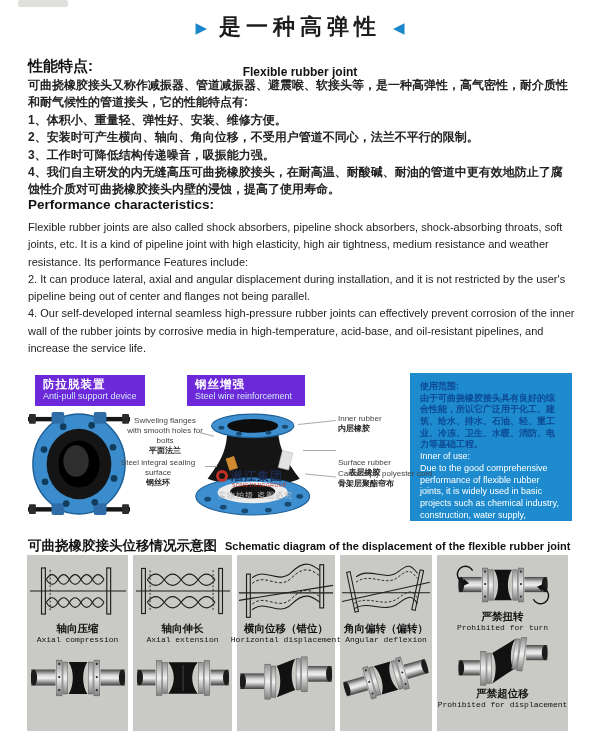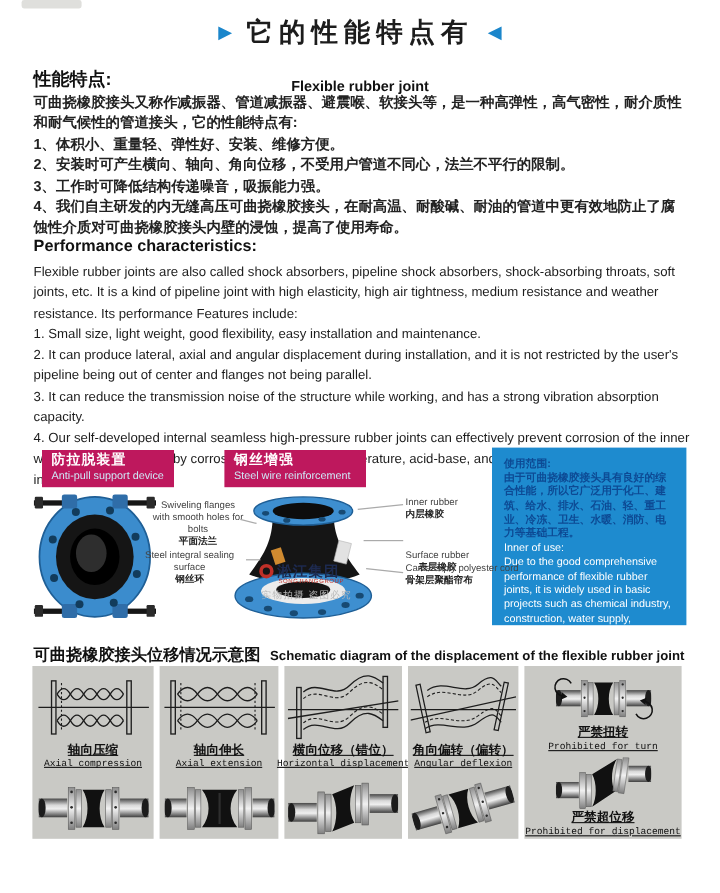--- a/index.html
+++ b/index.html
@@ -16,43 +16,43 @@
   .h-cn{position:absolute;top:57px;left:28px;font-size:15px;font-weight:700;color:#111;}
   .cn-block{position:absolute;top:77px;left:28px;width:546px;font-size:12px;font-weight:600;
             line-height:17.4px;color:#222;}
   .cn-block div{margin:0;}
   
   .h-en{position:absolute;top:197px;left:28px;font-size:13.5px;font-weight:700;color:#111;}
   .en-block{position:absolute;top:219px;left:28px;width:547px;font-size:11px;font-weight:400;
             line-height:17.3px;color:#1d1d1d;}
   
   .product{position:absolute;top:370px;left:0;width:600px;height:160px;}
-  .bluetag{position:absolute;background:#be185d;color:#fff;padding:3px 8px 4px 8px;}
+  .bluetag{position:absolute;background:#6d28d9;color:#fff;padding:3px 8px 4px 8px;}
   .bluetag .t1{font-size:11.5px;font-weight:700;letter-spacing:1px;line-height:1.15;}
   .bluetag .t2{font-size:9px;font-weight:400;color:#cfe9f8;line-height:1.2;}
   .usebox{position:absolute;left:410px;top:3px;width:162px;height:148px;background:#1e8bcf;
           padding:8px 10px;box-sizing:border-box;font-size:9px;line-height:1.3;}
   .usebox .cnh,.usebox .cnb{color:#0d4a94;font-weight:700;}
   .usebox .enh,.usebox .enb{color:#ffffff;}
   .ann{position:absolute;font-size:8px;color:#444;line-height:1.25;}
   .ann .cn{font-weight:700;color:#222;font-size:8px;}
   .lead{position:absolute;height:1px;background:#aaa;}
   .watermark{position:absolute;left:216px;top:100px;width:90px;text-align:left;}
   .wm-row{display:flex;align-items:center;gap:3px;}
   .wm-icon{width:12px;height:12px;border:3px solid #c03028;border-radius:50%;box-sizing:border-box;}
   .wm-cn{font-size:12px;font-weight:700;color:#1d2a4f;letter-spacing:1px;line-height:1;}
   .wm-en{font-size:5px;color:#c03028;letter-spacing:.5px;margin-left:16px;line-height:1.2;}
   .wm-note{font-size:8px;color:#b9b9b9;letter-spacing:1px;margin-top:2px;margin-left:2px;}
   
   .diag{position:absolute;top:535px;left:0;width:600px;height:209px;}
   .diag-head{position:absolute;left:28px;top:2px;display:flex;align-items:baseline;gap:8px;white-space:nowrap;}
   .diag-head .cn{font-size:13.5px;font-weight:700;color:#111;}
   .diag-head .en{font-size:11px;font-weight:700;color:#111;}
-  .panel{position:absolute;top:20px;height:144px;background:#c9c9c5;display:flex;flex-direction:column;
-         align-items:center;padding-top:5px;box-sizing:border-box;text-decoration:underline;}
+  .panel{position:absolute;top:20px;height:176px;background:#c9c9c5;display:flex;flex-direction:column;
+         align-items:center;padding-top:5px;box-sizing:border-box;}
   .p-lbl-cn{font-family:"Liberation Serif","DejaVu Serif",serif;font-size:10.5px;font-weight:700;color:#111;
             line-height:1.25;white-space:nowrap;}
   .p-lbl-en{font-family:"Liberation Mono","DejaVu Sans Mono",monospace;font-size:8px;color:#111;
             line-height:1.3;white-space:nowrap;}
   svg{display:block;}
 </style>
 </head>
 <body>
 
 <div class="page">
@@ -224,40 +224,38 @@
         <rect x="38" y="48" width="9" height="13" fill="#cf8a30" transform="rotate(-18 42 54)"></rect>
         <rect x="92" y="42" width="11" height="18" fill="#e2e2e2" stroke="#b5b5b5" stroke-width=".5" transform="rotate(14 97 51)"></rect>
       </symbol>
     </defs>
   </svg>
 
   <div class="smudge"></div>
 
   <div class="title-row">
     <span class="arrow">▶</span>
-    <span class="title-cn">它的性能特点有</span>
+    <span class="title-cn">是一种高弹性</span>
     <span class="arrow">◀</span>
   </div>
   <div class="title-en">Flexible rubber joint</div>
 
   <div class="h-cn">性能特点:</div>
   <div class="cn-block">
     <div>可曲挠橡胶接头又称作减振器、管道减振器、避震喉、软接头等，是一种高弹性，高气密性，耐介质性和耐气候性的管道接头，它的性能特点有:</div>
     <div>1、体积小、重量轻、弹性好、安装、维修方便。</div>
     <div>2、安装时可产生横向、轴向、角向位移，不受用户管道不同心，法兰不平行的限制。</div>
     <div>3、工作时可降低结构传递噪音，吸振能力强。</div>
     <div>4、我们自主研发的内无缝高压可曲挠橡胶接头，在耐高温、耐酸碱、耐油的管道中更有效地防止了腐蚀性介质对可曲挠橡胶接头内壁的浸蚀，提高了使用寿命。</div>
   </div>
 
   <div class="h-en">Performance characteristics:</div>
   <div class="en-block">
     <div>Flexible rubber joints are also called shock absorbers, pipeline shock absorbers, shock-absorbing throats, soft joints, etc. It is a kind of pipeline joint with high elasticity, high air tightness, medium resistance and weather resistance. Its performance Features include:</div>
-    <div>1. Small size, light weight, good flexibility, easy installation and maintenance.</div>
     <div>2. It can produce lateral, axial and angular displacement during installation, and it is not restricted by the user's pipeline being out of center and flanges not being parallel.</div>
-    <div>3. It can reduce the transmission noise of the structure while working, and has a strong vibration absorption capacity.</div>
     <div>4. Our self-developed internal seamless high-pressure rubber joints can effectively prevent corrosion of the inner wall of the rubber joints by corrosive media in high-temperature, acid-base, and oil-resistant pipelines, and increase the service life.</div>
   </div>
 
   <div class="product">
 
     <div class="bluetag" style="left:35px;top:5px;width:94px;">
       <div class="t1">防拉脱装置</div>
       <div class="t2">Anti-pull support device</div>
     </div>
 

